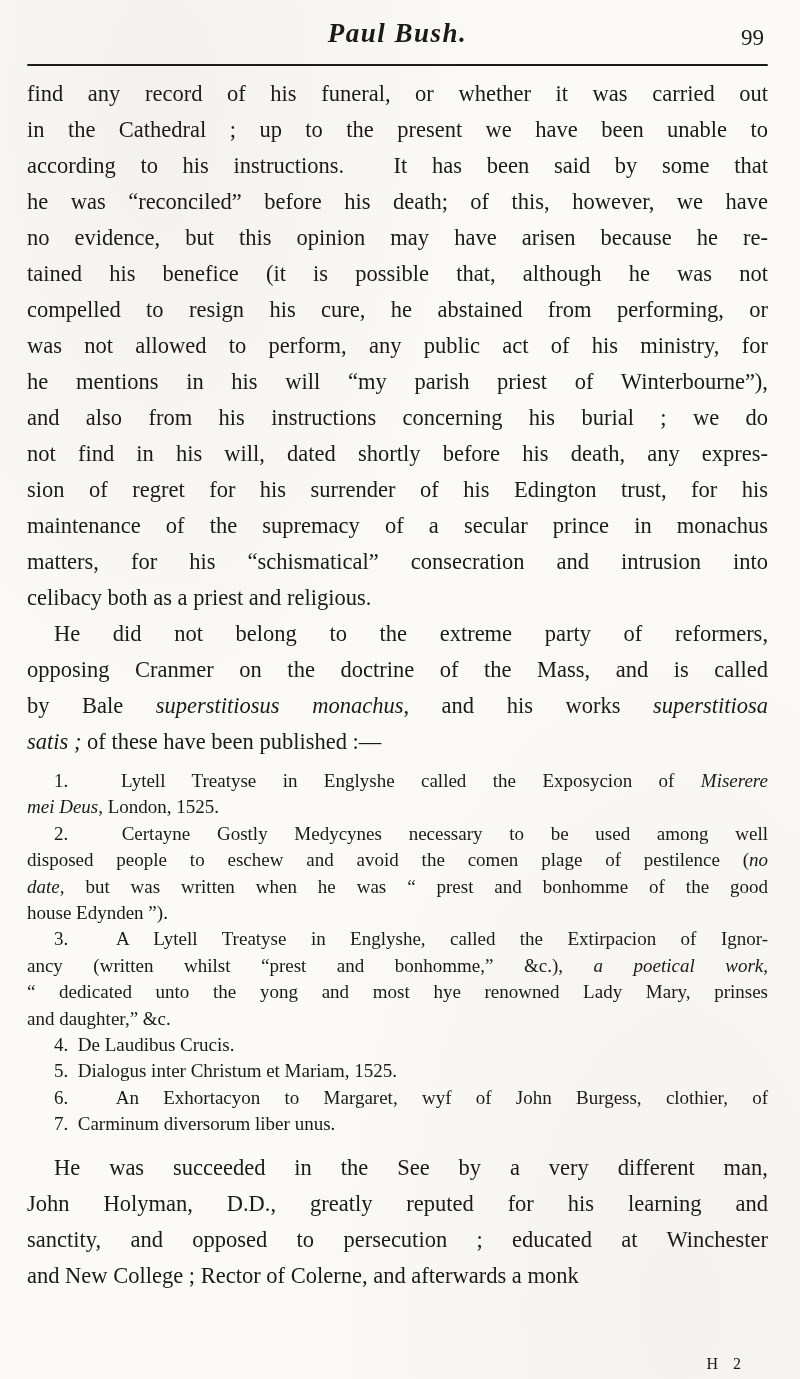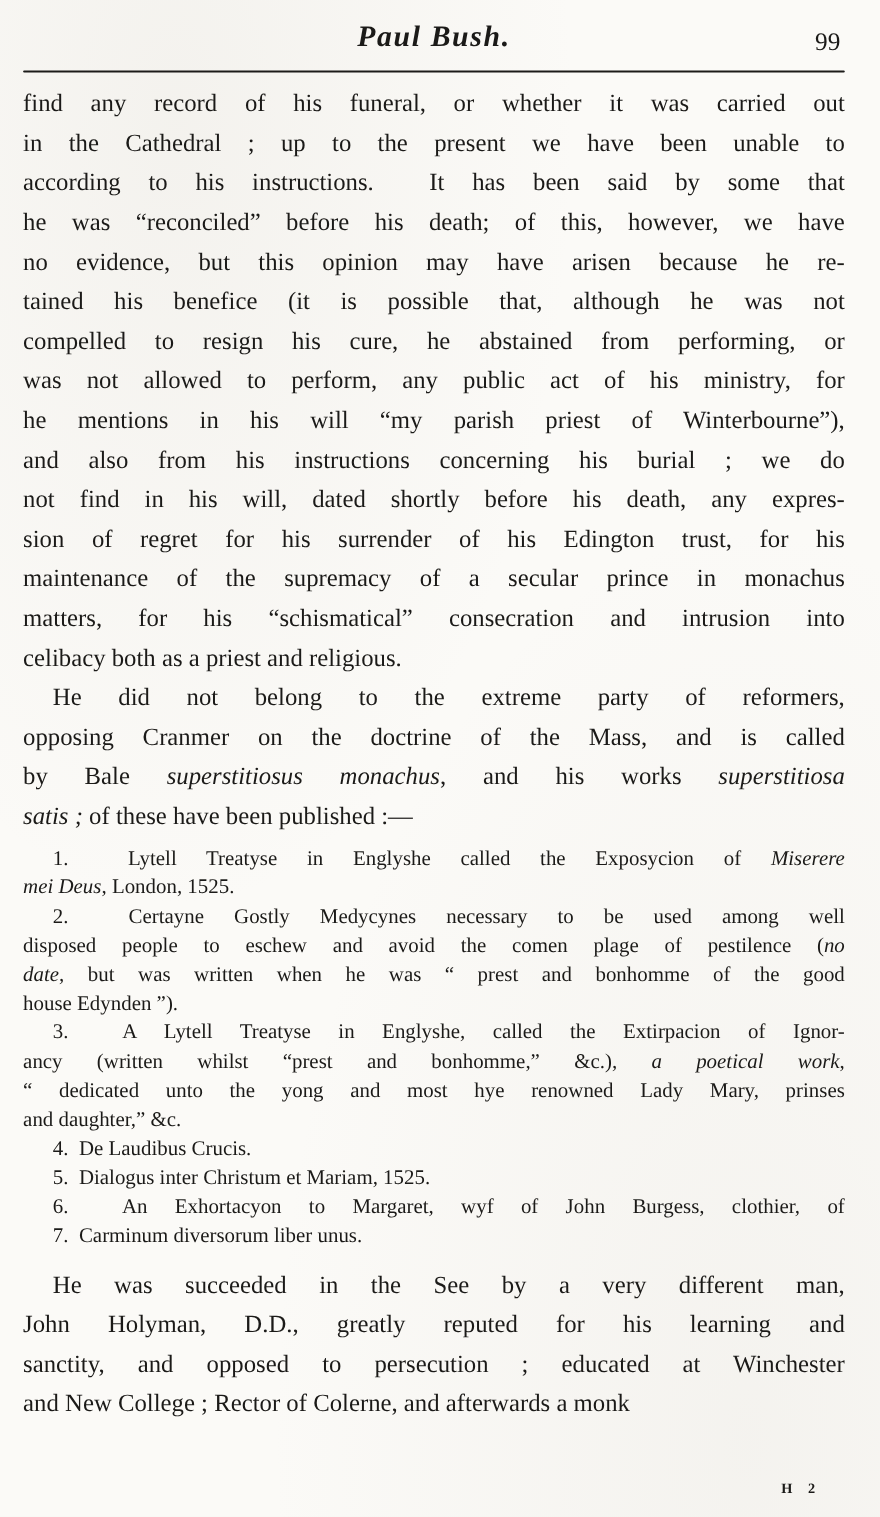--- a/index.html
+++ b/index.html
@@ -6,21 +6,21 @@
     margin: 0;
     padding: 0;
     background: #efedea;
   }
   .page {
     position: relative;
     width: 800px;
     height: 1379px;
     box-sizing: border-box;
     margin: 0 auto;
-    padding: 14px 32px 0 21px;
+    padding: 14px 32px 0 27px;
     background:
       radial-gradient(ellipse at 20% 8%, rgba(210,205,195,0.18), rgba(0,0,0,0) 40%),
       radial-gradient(ellipse at 85% 95%, rgba(205,200,190,0.15), rgba(0,0,0,0) 45%),
       #fbfaf7;
     overflow: hidden;
     font-family: "Liberation Serif", serif;
     color: #1b1a18;
   }
   .header {
     position: relative;
@@ -66,23 +66,23 @@
   }
   .line.j {
     text-align-last: justify;
   }
   .line.ind { text-indent: 27px; }
   [data-name="works-list"] { margin-top: 8px; }
   [data-name="paragraph-3"] { margin-top: 12px; line-height: 35.5px; }
   .signature {
     position: absolute;
     right: 58px;
-    bottom: 18px;
-    font-size: 13px;
-    font-weight: bold;
+    bottom: 6px;
+    font-size: 16px;
+    font-weight: normal;
     word-spacing: 9px;
     letter-spacing: 1px;
   }
   em { font-style: italic; }
 </style>
 </head>
 <body>
 
 <div class="page" data-name="scanned-book-page">
   <div class="header" data-name="page-header">

